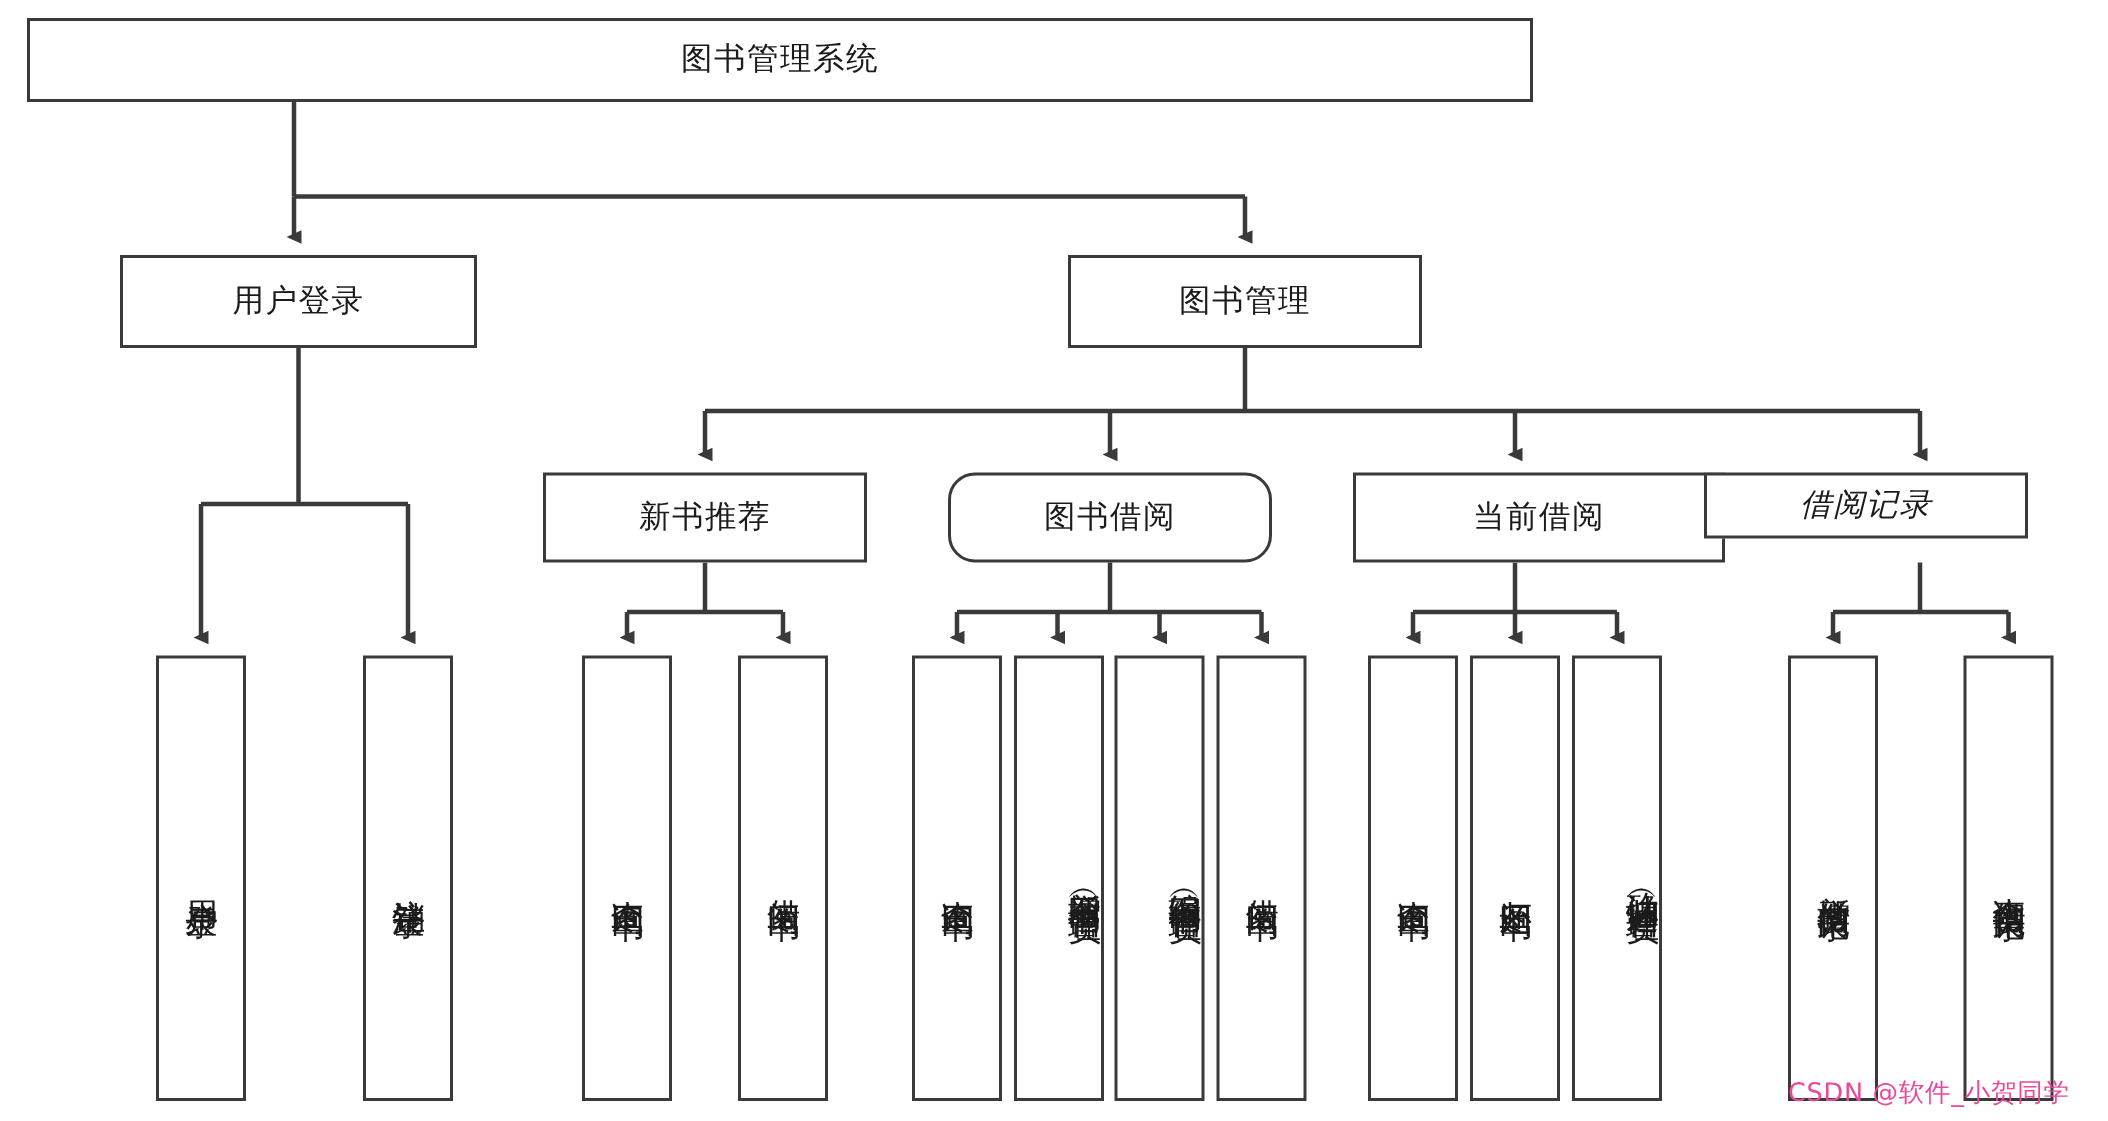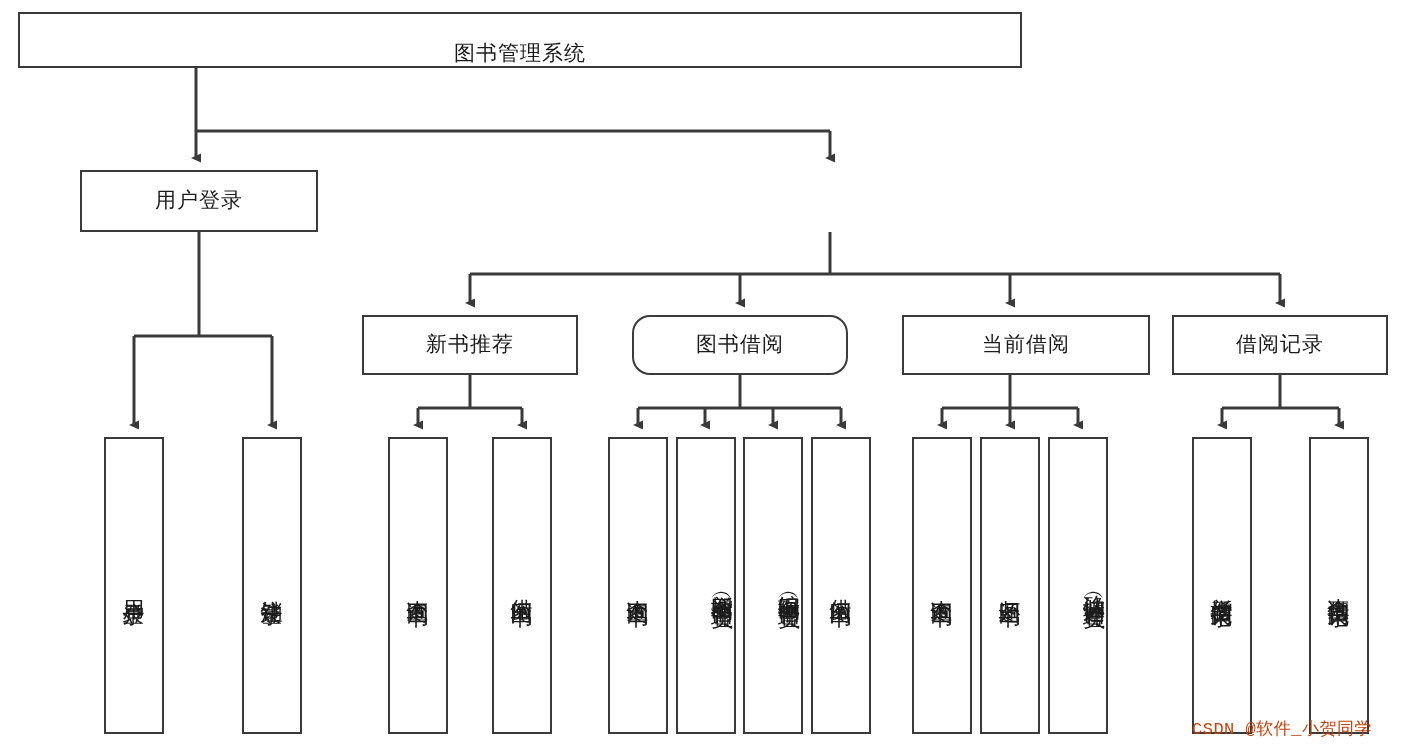--- a/index.html
+++ b/index.html
@@ -34,46 +34,44 @@
     justify-content: center;
     color: #1b1b1b;
   }
   .node-h {
     font-size: 21px;
     letter-spacing: 1px;
     line-height: 1.2;
   }
   .node-root {
     font-size: 21px;
-    align-items: flex-end;
   }
   .node-v {
     writing-mode: vertical-rl;
     text-orientation: upright;
     font-size: 22px;
     line-height: 1.05;
     letter-spacing: 2px;
     padding-top: 8px;
     padding-bottom: 8px;
     align-items: flex-start;
     justify-content: center;
     white-space: nowrap;
     overflow: hidden;
   }
   .node-v.pad-top {
     align-items: center;
   }
   .watermark {
     position: absolute;
     font-size: 17px;
-    color: #c2410c;
+    color: #ec4899;
     letter-spacing: 0.5px;
     white-space: nowrap;
     user-select: none;
-    font-family: Liberation Mono, monospace;
   }
 </style>
 </head>
 <body>
 
 <div id="canvas">
 
   <svg id="svg-layer" viewBox="0 0 1405 747">
     <defs>
       <marker id="arrow" markerWidth="10" markerHeight="10" refX="5" refY="5" orient="auto" markerUnits="userSpaceOnUse">
@@ -124,31 +122,34 @@
     </g>
   </svg>
 
   <div class="node node-h node-root" style="left:18px; top:12px; width:1004px; height:56px;">
     <span>图书管理系统</span>
   </div>
 
   <div class="node node-h" style="left:80px; top:170px; width:238px; height:62px;">
     <span>用户登录</span>
   </div>
+  <div class="node node-h" style="left:712px; top:170px; width:236px; height:62px;">
+    <span>图书管理</span>
+  </div>
 
   <div class="node node-h" style="left:362px; top:315px; width:216px; height:60px;">
     <span>新书推荐</span>
   </div>
   <div class="node node-h" style="left:632px; top:315px; width:216px; height:60px;border-radius:18px;">
     <span>图书借阅</span>
   </div>
   <div class="node node-h" style="left:902px; top:315px; width:248px; height:60px;">
     <span>当前借阅</span>
   </div>
-  <div class="node node-h" style="left:1172px; top:315px; width:216px; height:60px;">
+  <div class="node node-h" style="left:1136px; top:315px; width:216px; height:44px;font-style:italic;">
     <span>借阅记录</span>
   </div>
 
   <div class="node node-v pad-top" style="left:104px; top:437px; width:60px; height:297px;">
     <span>用户登录</span>
   </div>
   <div class="node node-v pad-top" style="left:242px; top:437px; width:60px; height:297px;">
     <span>注销登录</span>
   </div>
 

